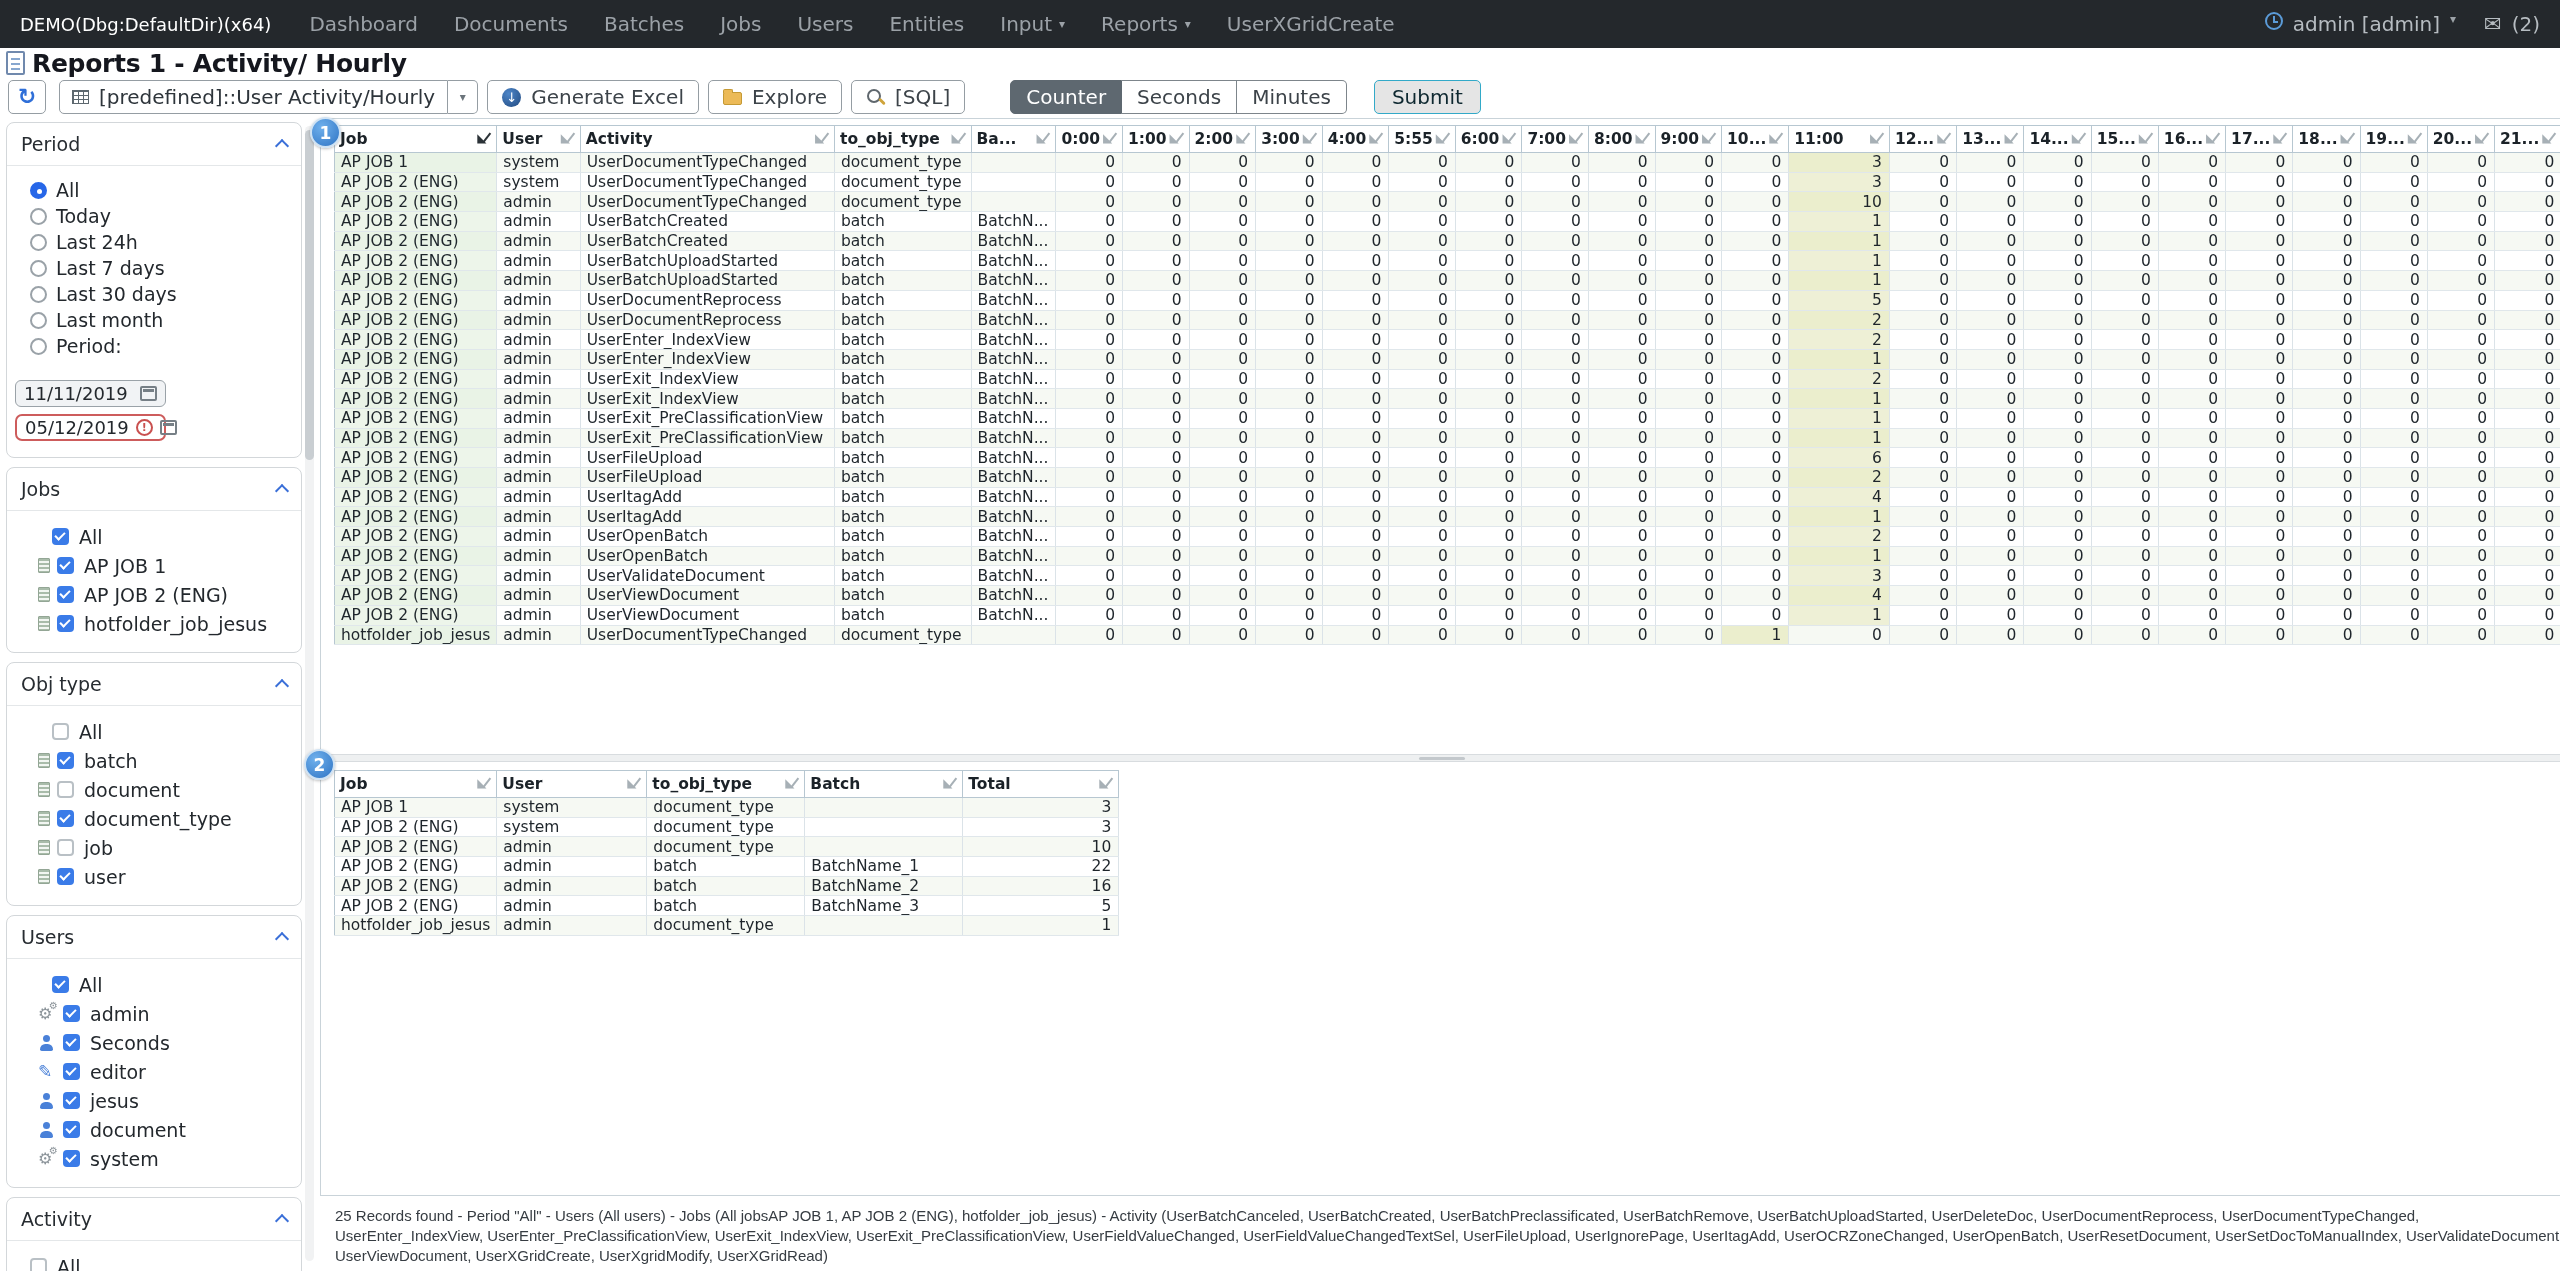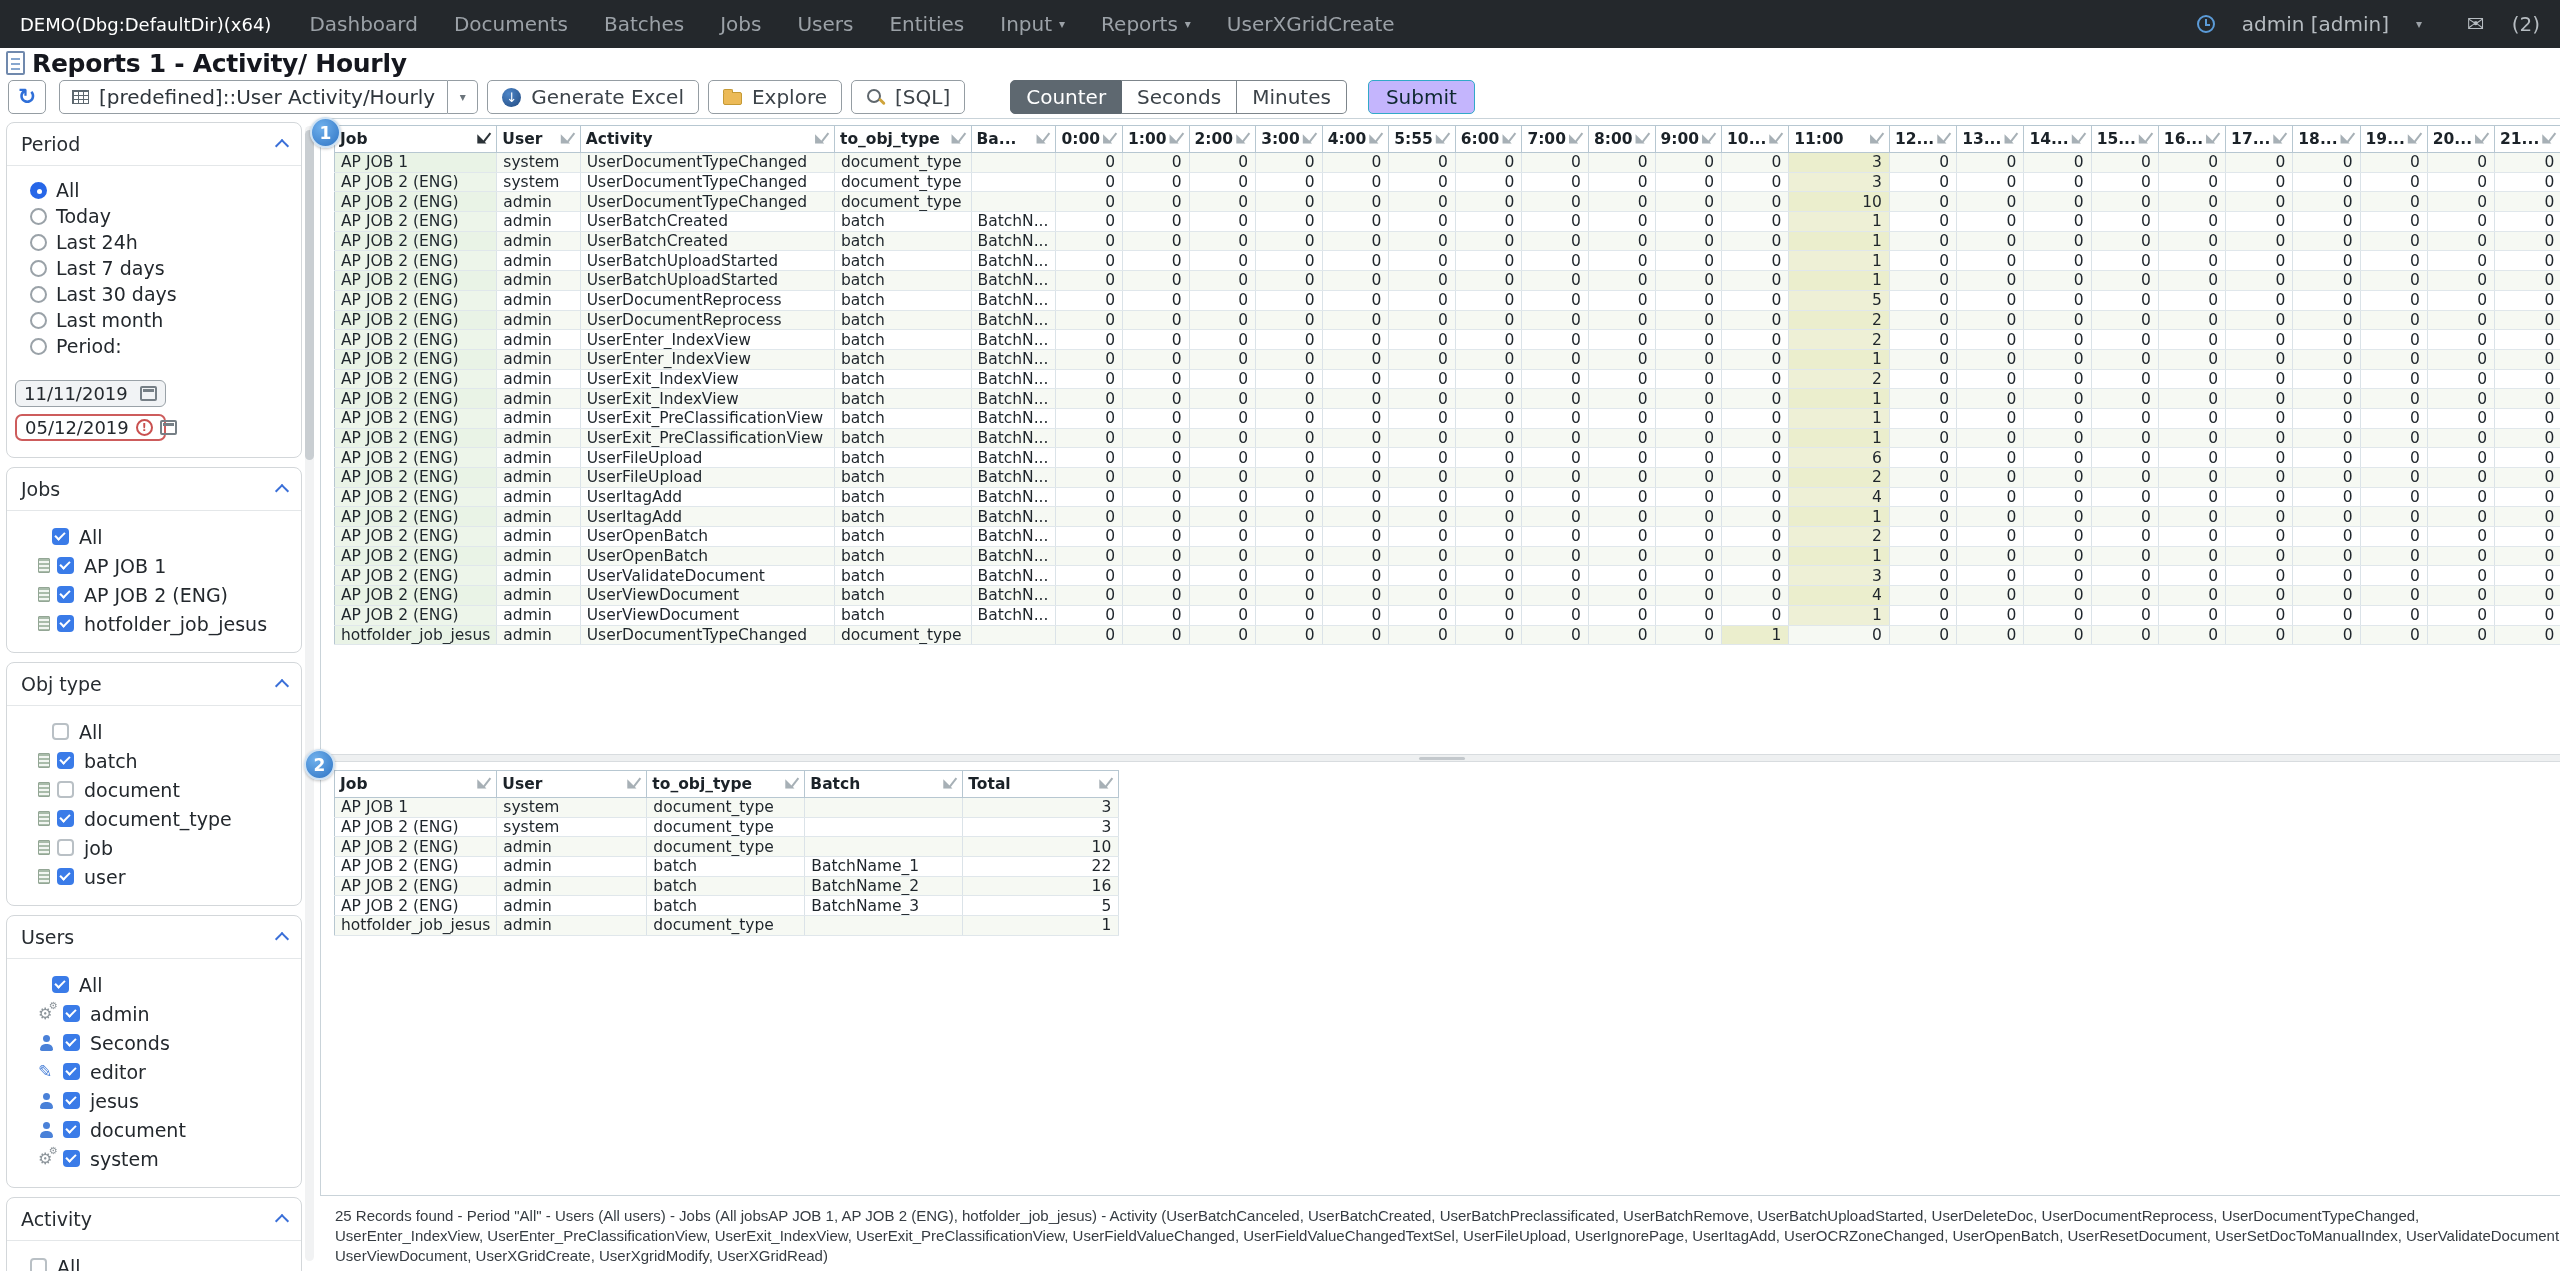--- a/index.html
+++ b/index.html
@@ -5,21 +5,21 @@
 *{margin:0;padding:0;box-sizing:border-box}
 html,body{width:2560px;height:1271px}
 body{overflow:hidden;background:#fff;font-family:"DejaVu Sans",sans-serif;position:relative;color:#23282d}
 
 
 .navbar{height:48px;background:#24282c;display:flex;align-items:center;padding:0 20px}
 .brand{color:#fff;font-size:18px;margin-right:38px;white-space:nowrap}
 .nav-items{display:flex;gap:36px;align-items:flex-end}
 .nav-item{font-size:20px;color:#9ba1a7;cursor:pointer;display:flex;align-items:center;gap:7px;white-space:nowrap}
 .nav-item .caret{font-size:12px;color:#9ba1a7}
-.nav-right{margin-left:auto;display:flex;align-items:center;gap:27px;font-size:20px;color:#b6bcc1}
+.nav-right{margin-left:auto;display:flex;align-items:flex-start;gap:10px;font-size:20px;color:#b6bcc1}
 .icon-clock{width:18px;height:18px;border:2px solid #5b9bd8;border-radius:50%;position:relative;display:inline-block;flex:none}
 .icon-clock::after{content:"";position:absolute;left:6px;top:2px;width:2px;height:6px;background:#5b9bd8}
 .icon-clock::before{content:"";position:absolute;left:6px;top:7px;width:5px;height:2px;background:#5b9bd8}
 .nav-caret{font-size:12px;color:#9ba1a7}
 .icon-mail{font-size:21px;color:#b6bcc1;margin-left:18px}
 
 
 .titlebar{height:30px;display:flex;align-items:center;gap:7px;padding-left:6px}
 .icon-report{width:19px;height:24px;border:2px solid #7089ad;border-radius:2px;padding:3px 3px;background:repeating-linear-gradient(#87a7cf 0 2px,#fff 2px 5px);background-clip:content-box;flex:none}
 .page-title{font-size:25px;font-weight:bold;color:#15171e;letter-spacing:-0.3px}
@@ -37,21 +37,21 @@
 .icon-folder{width:19px;height:13px;background:#ecba57;border:1px solid #c59a35;border-radius:2px;position:relative;margin-top:3px;flex:none}
 .icon-folder::before{content:"";position:absolute;top:-4px;left:-1px;width:8px;height:3px;background:#ecba57;border:1px solid #c59a35;border-bottom:none;border-radius:2px 2px 0 0}
 .icon-mag{width:19px;height:19px;position:relative;flex:none}
 .icon-mag::before{content:"";position:absolute;left:1px;top:1px;width:10px;height:10px;border:2px solid #5f676d;border-radius:50%}
 .icon-mag::after{content:"";position:absolute;left:12px;top:12px;width:8px;height:3px;background:#cfa43b;transform:rotate(45deg);border-radius:2px}
 .seg{display:flex;height:34px;margin-left:36px}
 .seg-btn{padding:0 15px;border:1px solid #7d858b;border-left:none;background:#fff;font-size:20px;color:#3c4349;display:flex;align-items:center;cursor:pointer}
 .seg-btn:first-child{border-left:1px solid #7d858b;border-radius:5px 0 0 5px}
 .seg-btn:last-child{border-radius:0 5px 5px 0}
 .seg-btn.on{background:#5e6870;color:#fff;border-color:#5e6870}
-.btn-submit{margin-left:12px;height:34px;padding:0 17px;background:#c4b5fd;border:1px solid #32a9c8;border-radius:5px;font-size:20px;color:#0e2830;display:flex;align-items:center;cursor:pointer}
+.btn-submit{margin-left:18px;height:34px;padding:0 17px;background:#e5e5e5;border:1px solid #32a9c8;border-radius:5px;font-size:20px;color:#0e2830;display:flex;align-items:center;cursor:pointer}
 
 
 .content{display:flex;height:1155px}
 .sidebar{width:318px;flex:none;position:relative;padding:6px 0 0 6px;overflow:hidden}
 .sb-track{position:absolute;right:4px;top:10px;bottom:10px;width:9px;background:#f1f2f3;border-radius:5px}
 .sb-thumb{position:absolute;right:4px;top:14px;width:9px;height:330px;border-radius:5px;background:#c9ced2;cursor:pointer}
 
 .panel{width:296px;border:1px solid #d3d7da;border-radius:8px;margin-bottom:9px;background:#fff}
 .panel-h{display:flex;justify-content:space-between;align-items:center;padding:10px 14px;font-size:19px;color:#272c31;cursor:pointer}
 .chev{width:10px;height:10px;border-left:2px solid #3a6fd8;border-top:2px solid #3a6fd8;transform:rotate(45deg);margin-top:4px;flex:none}

